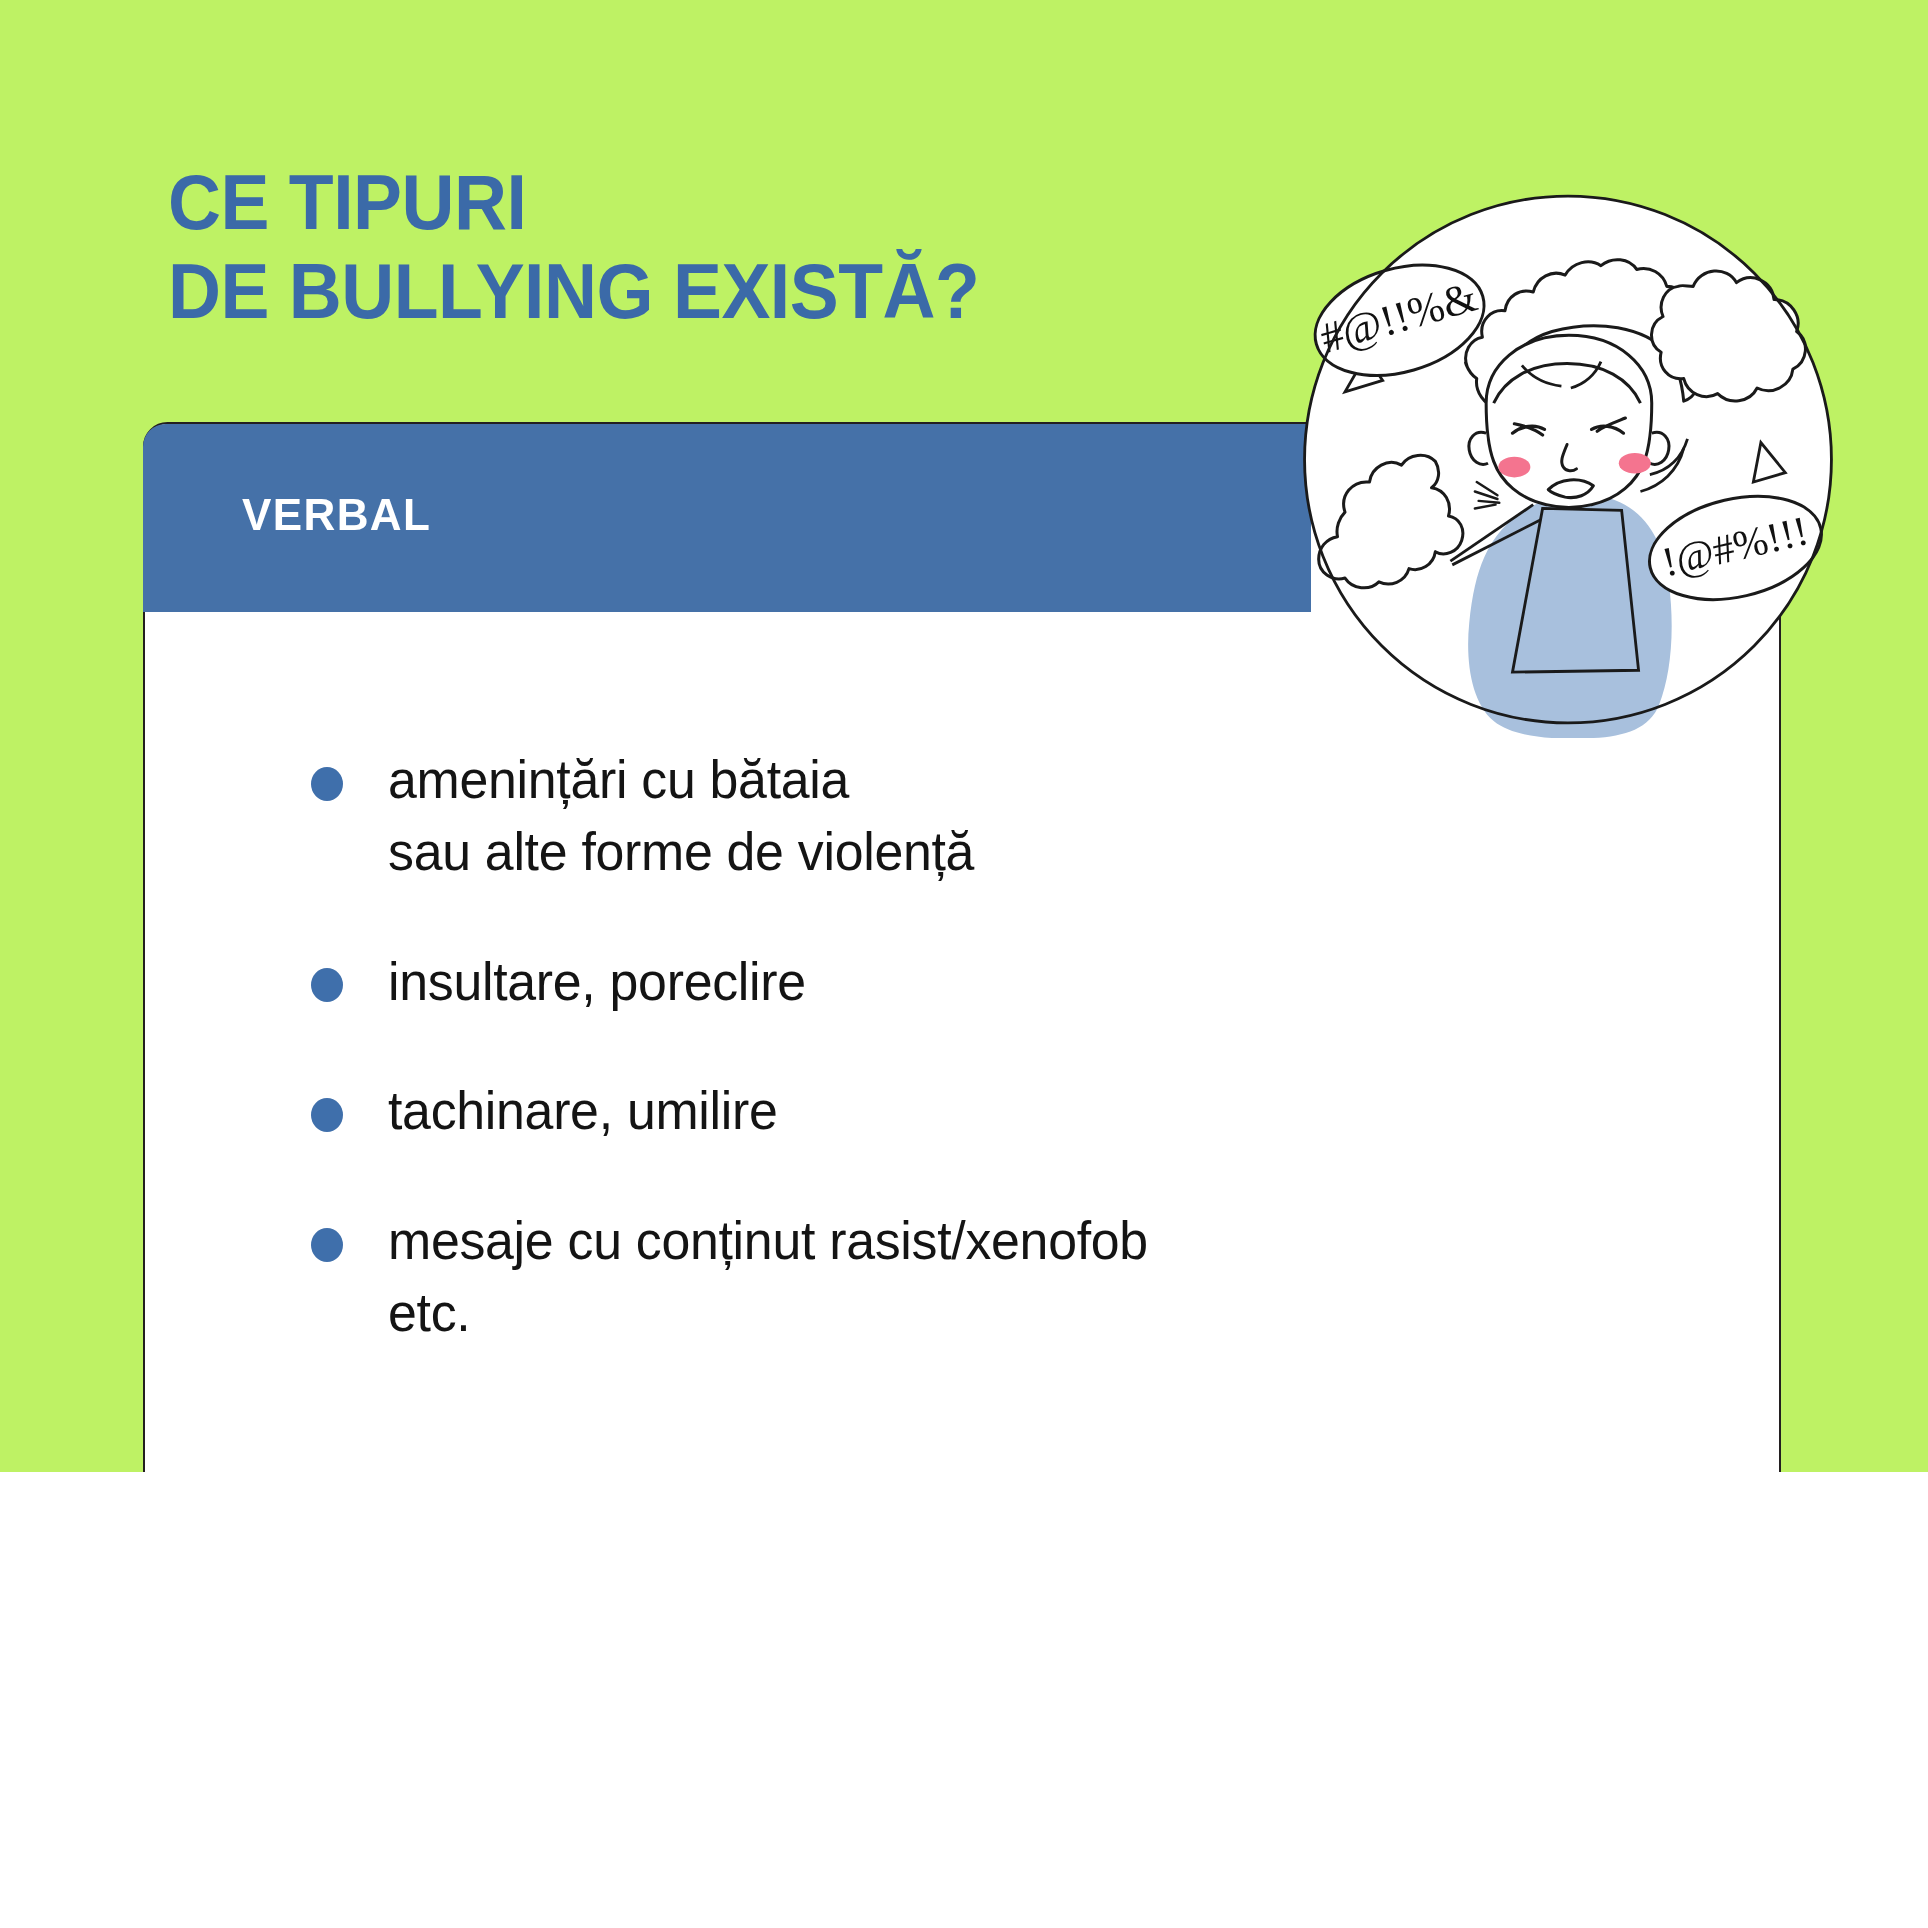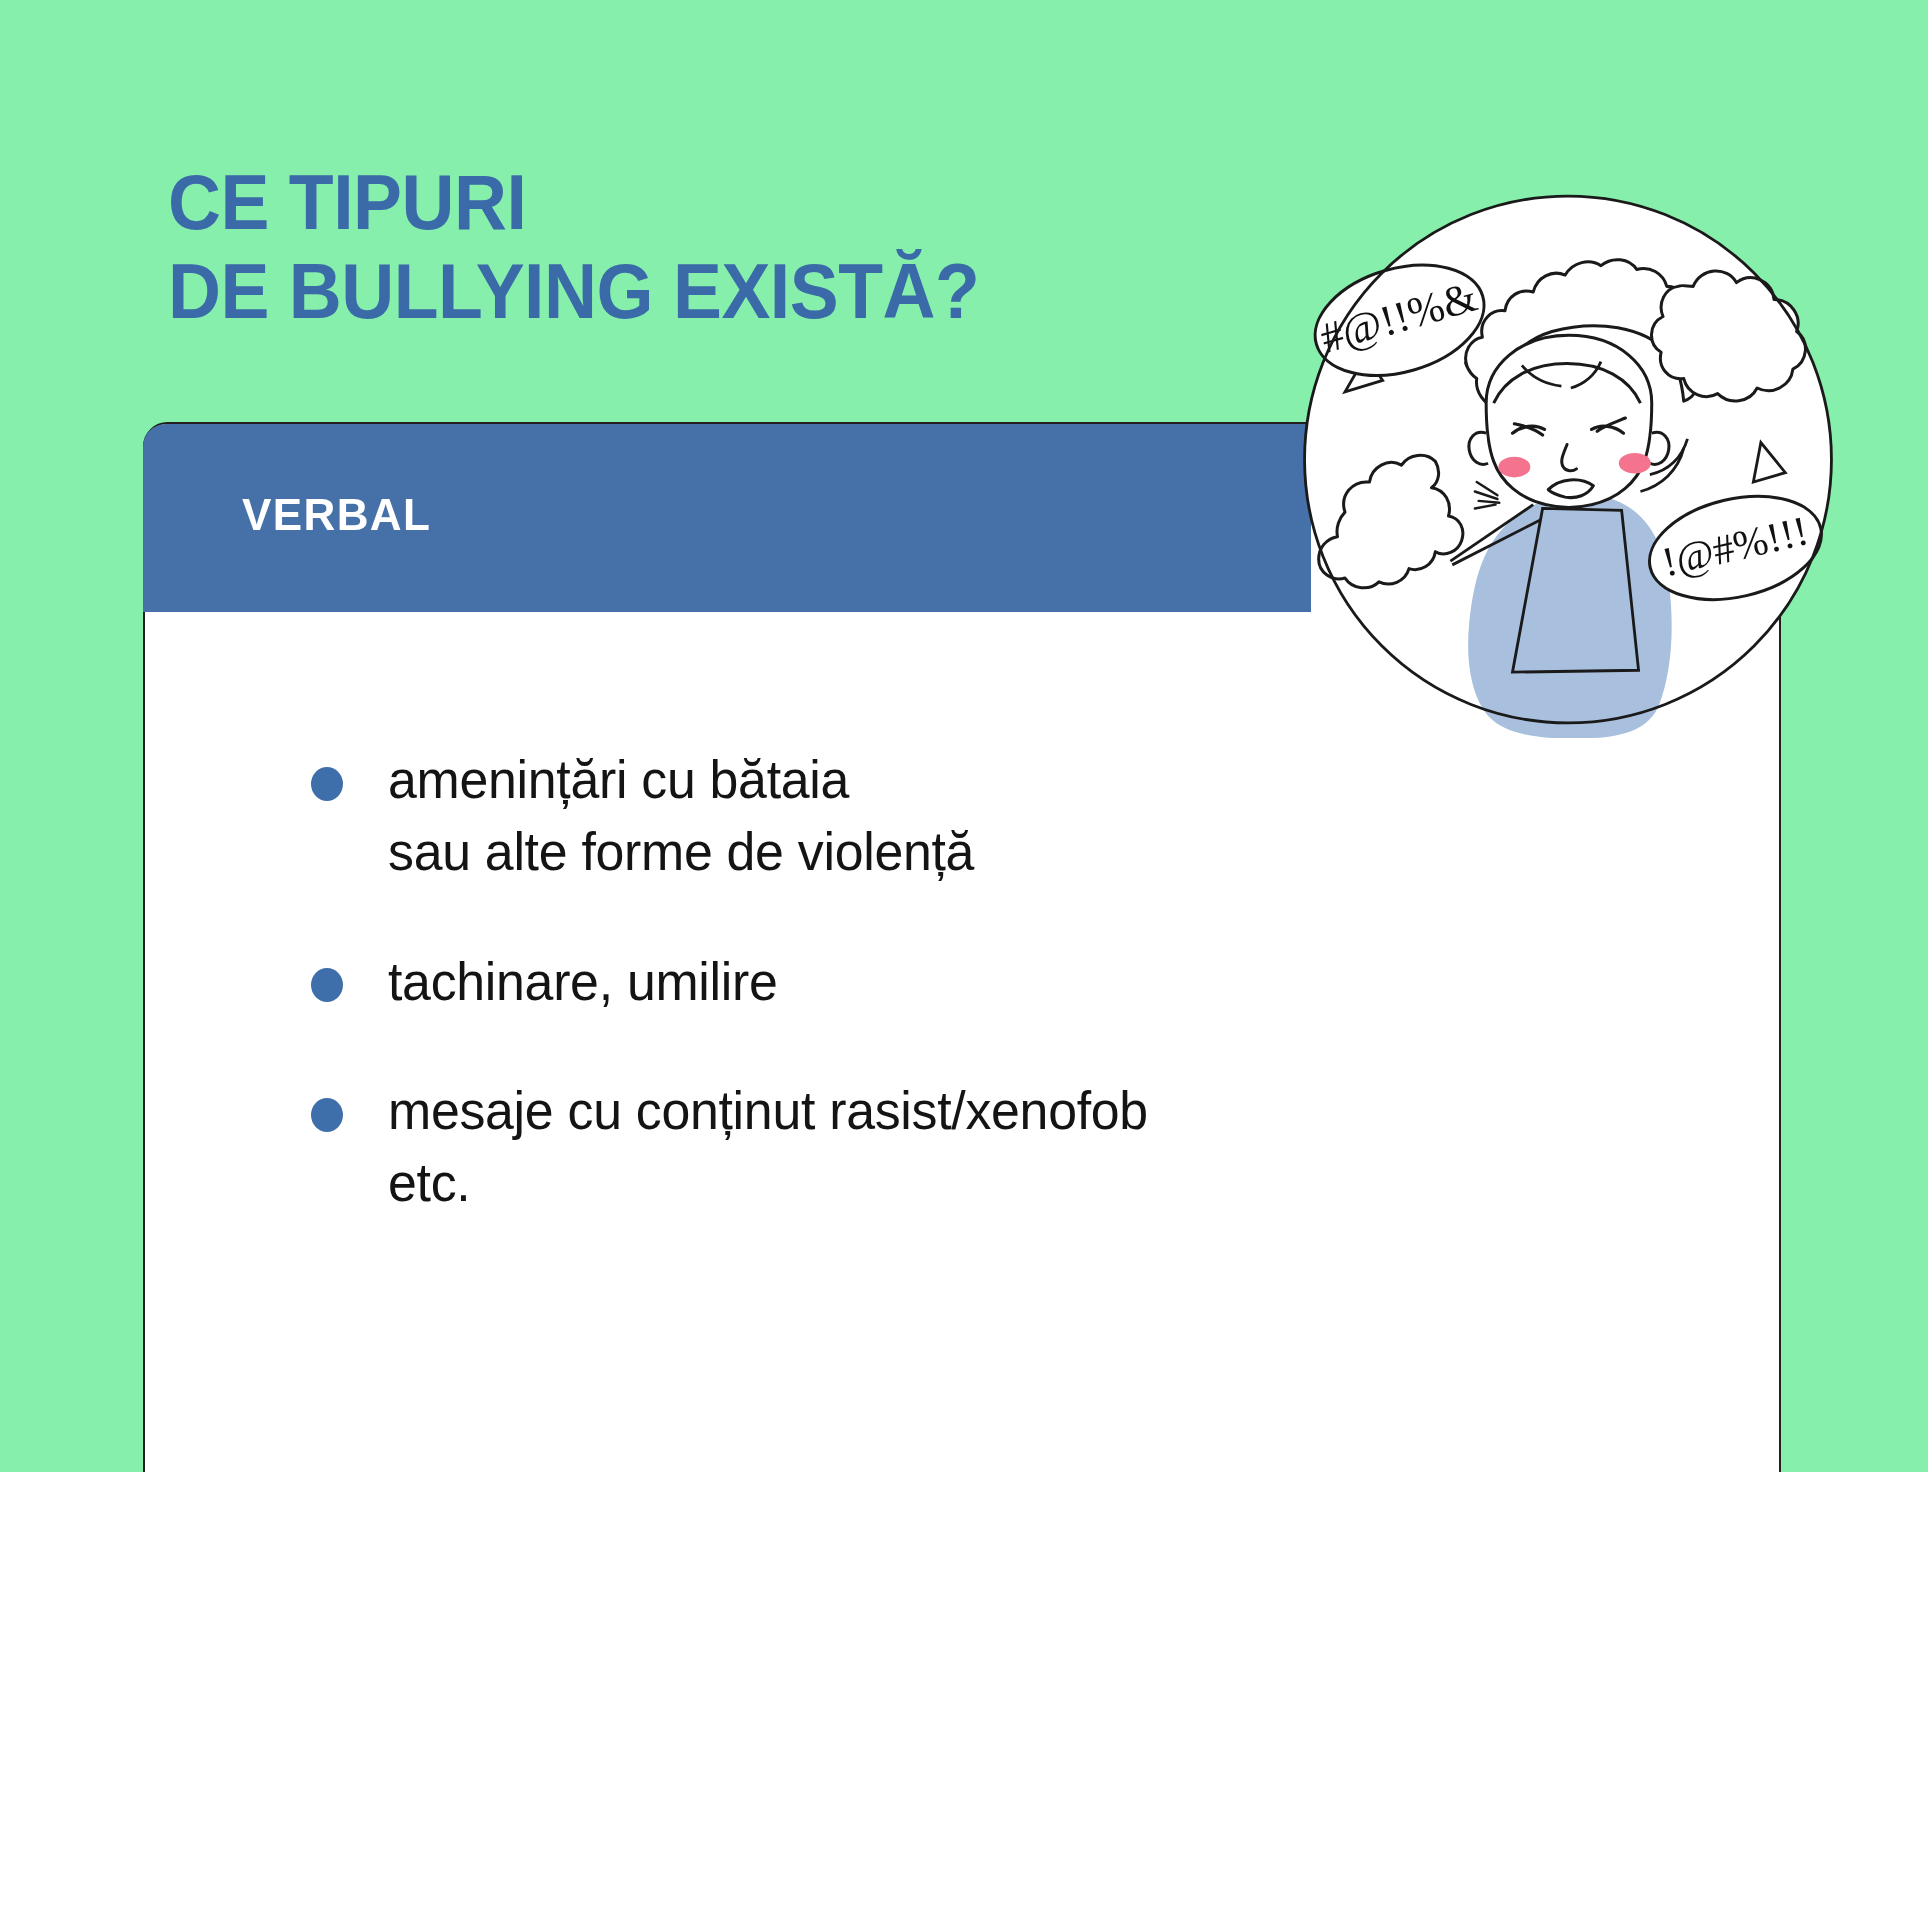--- a/index.html
+++ b/index.html
@@ -12,21 +12,21 @@
     height: 1928px;
     font-family: "Liberation Sans", sans-serif;
     -webkit-font-smoothing: antialiased;
     overflow: hidden;
   }
 
   #poster {
     position: relative;
     width: 1928px;
     height: 1472px;
-    background: #86efac;
+    background: #bef264;
     overflow: hidden;
   }
 
   
   .title-block {
     position: absolute;
     left: 168px;
     top: 158px;
     width: 1130px;
     color: #3b6aa8;
@@ -141,20 +141,26 @@
 
     <div class="bullet-item">
       <span class="bullet-dot"></span>
       <span class="bullet-text">
         <span>amenințări cu bătaia</span>
         <span class="l2">sau alte forme de violență</span>
       </span>
     </div>
 
 
+    <div class="bullet-item">
+      <span class="bullet-dot"></span>
+      <span class="bullet-text">
+        <span>insultare, poreclire</span>
+      </span>
+    </div>
 
     <div class="bullet-item">
       <span class="bullet-dot"></span>
       <span class="bullet-text">
         <span>tachinare, umilire</span>
       </span>
     </div>
 
     <div class="bullet-item">
       <span class="bullet-dot"></span>

